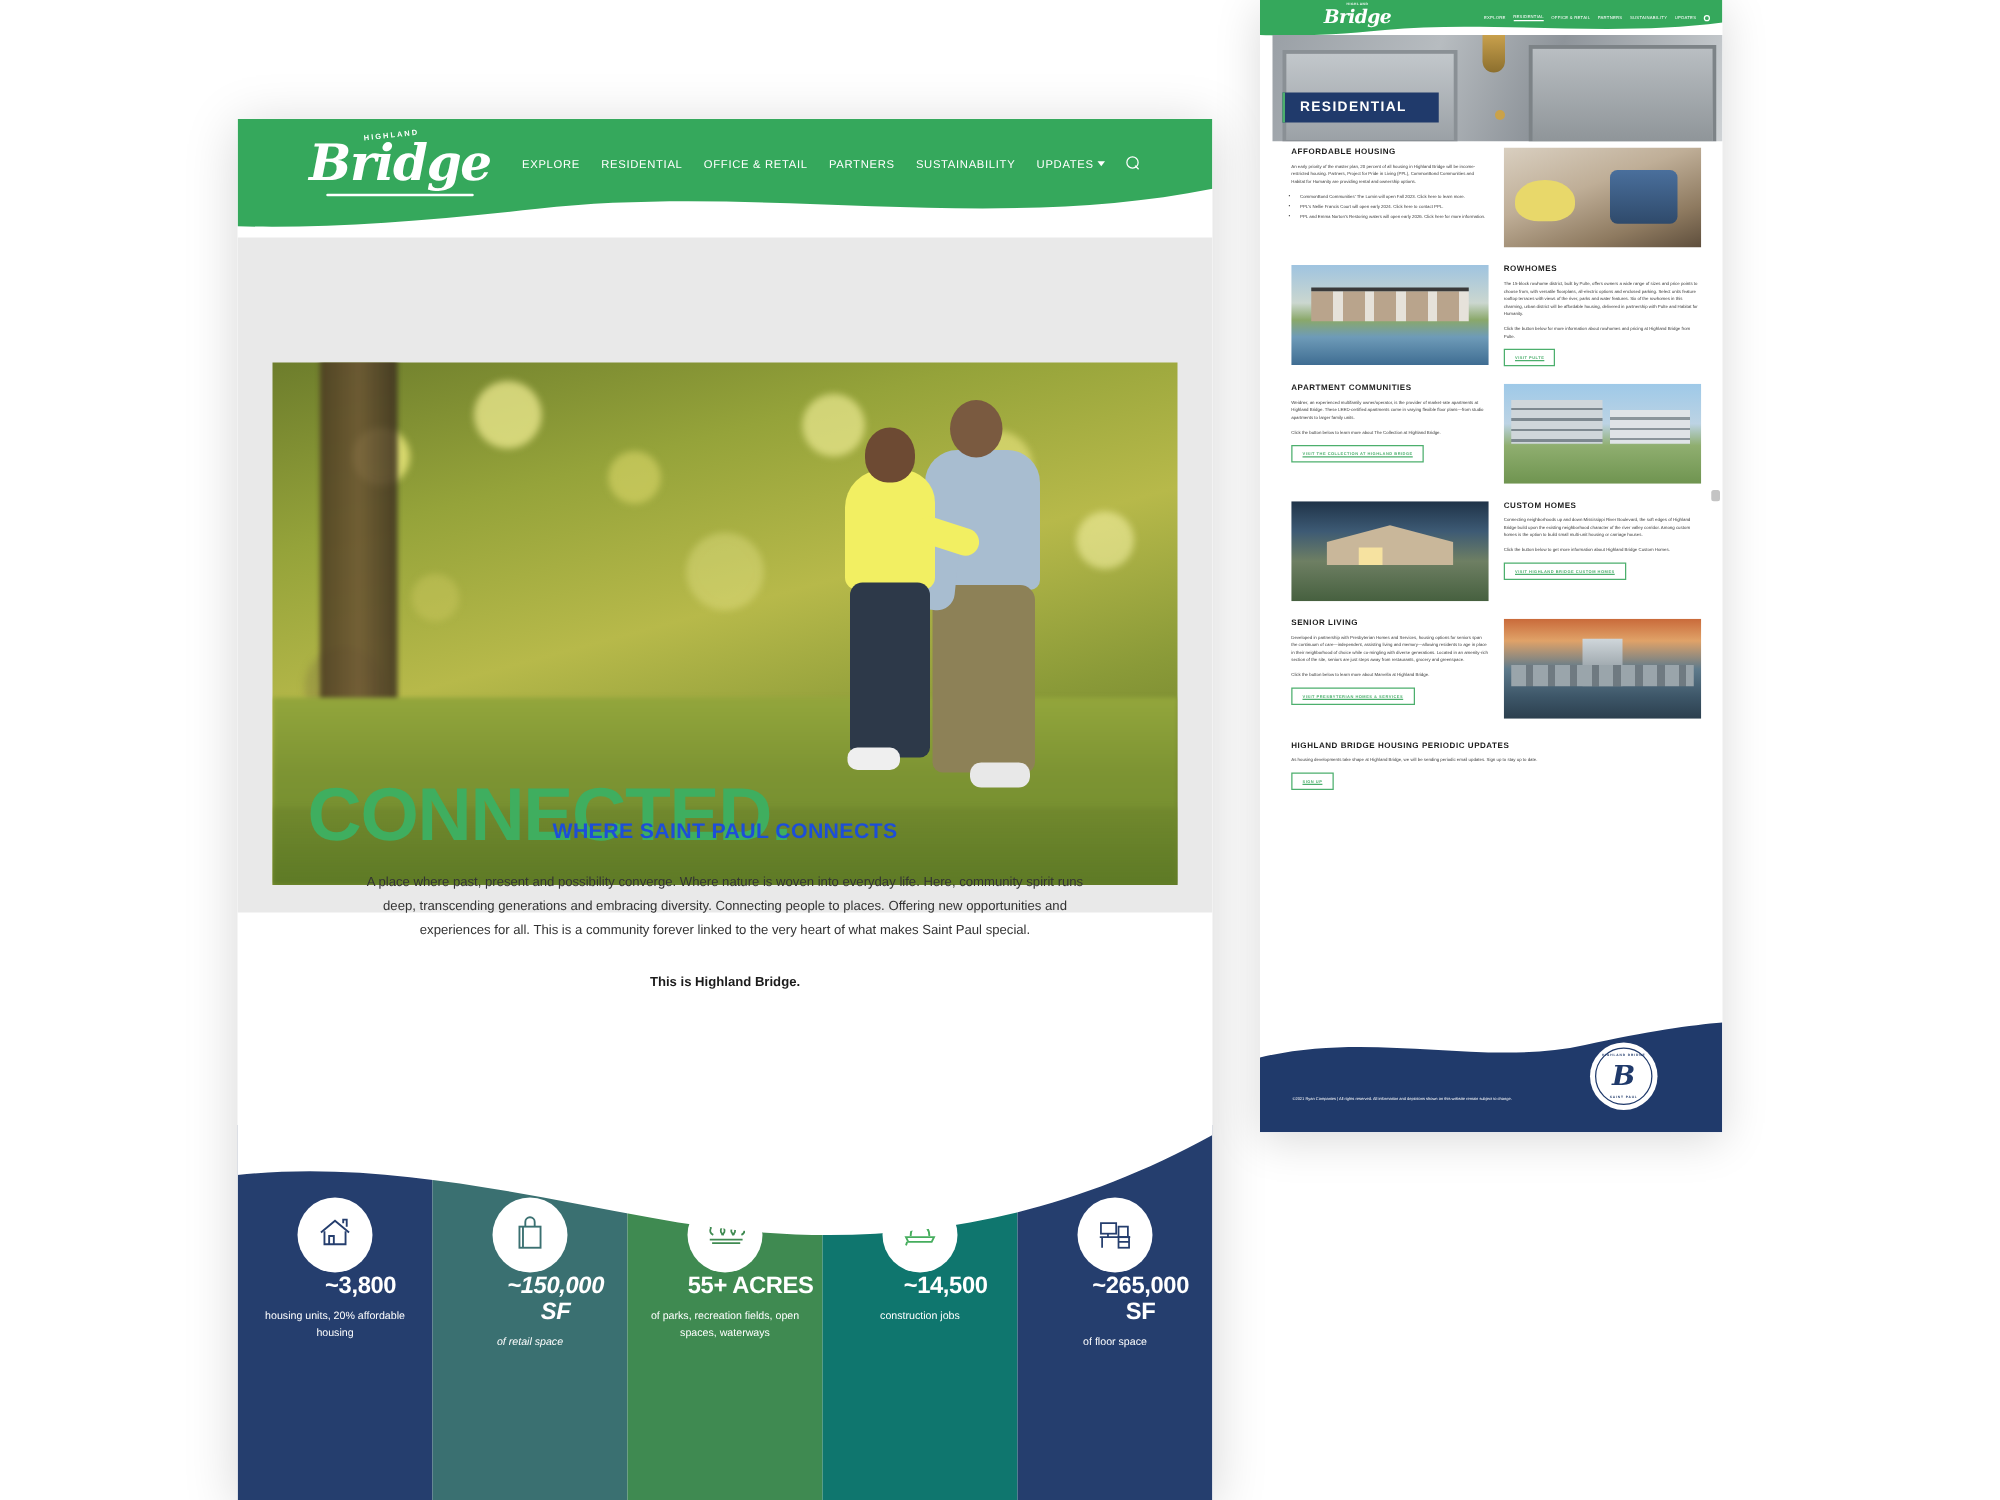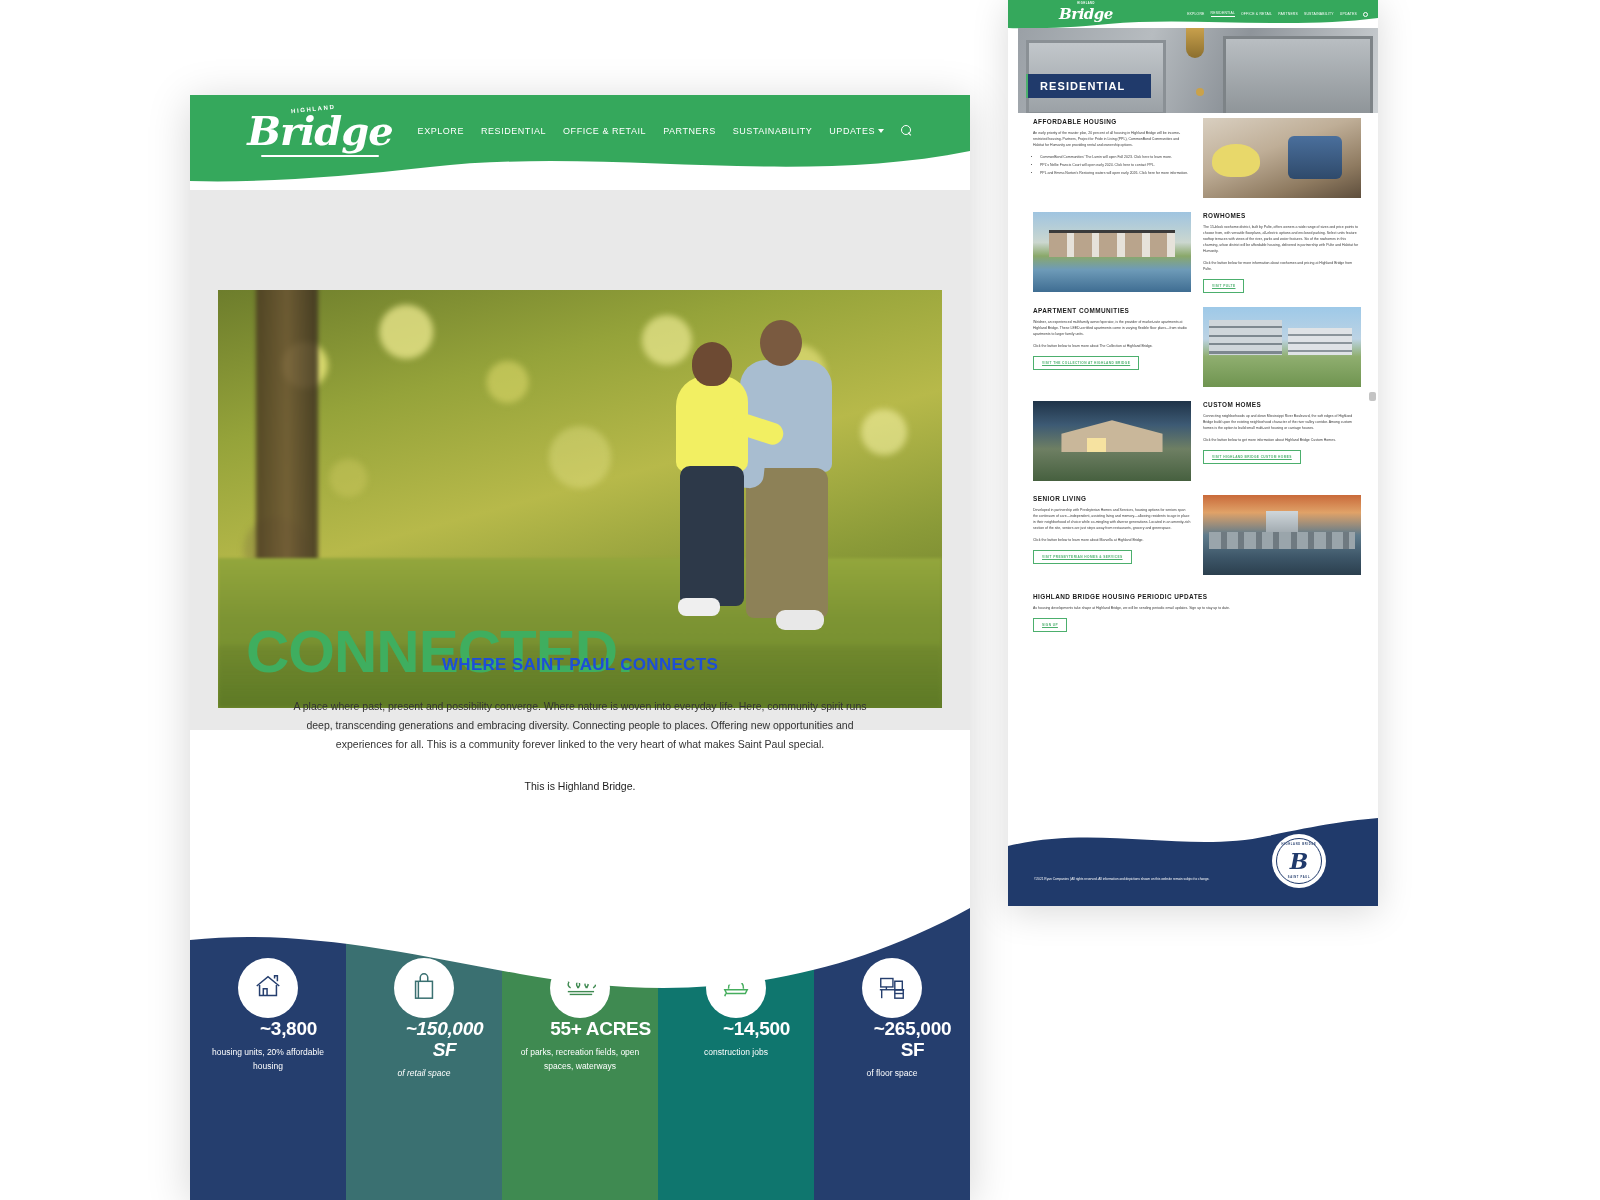--- a/index.html
+++ b/index.html
@@ -187,21 +187,21 @@
     text-align: center;
   }
   .connects h2 {
     font-size: 17px; font-weight: bold; color: #1d4ed8;
     letter-spacing: 0.3px; margin-bottom: 22px;
   }
   .connects p.body {
     font-size: 10.5px; line-height: 19px; color: #333;
   }
   .connects p.tagline {
-    margin-top: 26px; font-size: 10.5px; font-weight: normal; color: #1c1c1c;
+    margin-top: 26px; font-size: 10.5px; font-weight: bold; color: #1c1c1c;
   }
 
   
   .stats-band {
     position: absolute; left: 0; top: 805px;
     width: 780px; height: 300px;
     overflow: hidden;
   }
   .stats-cols {
     position: absolute; left: 0; top: 0; width: 780px; height: 300px;

